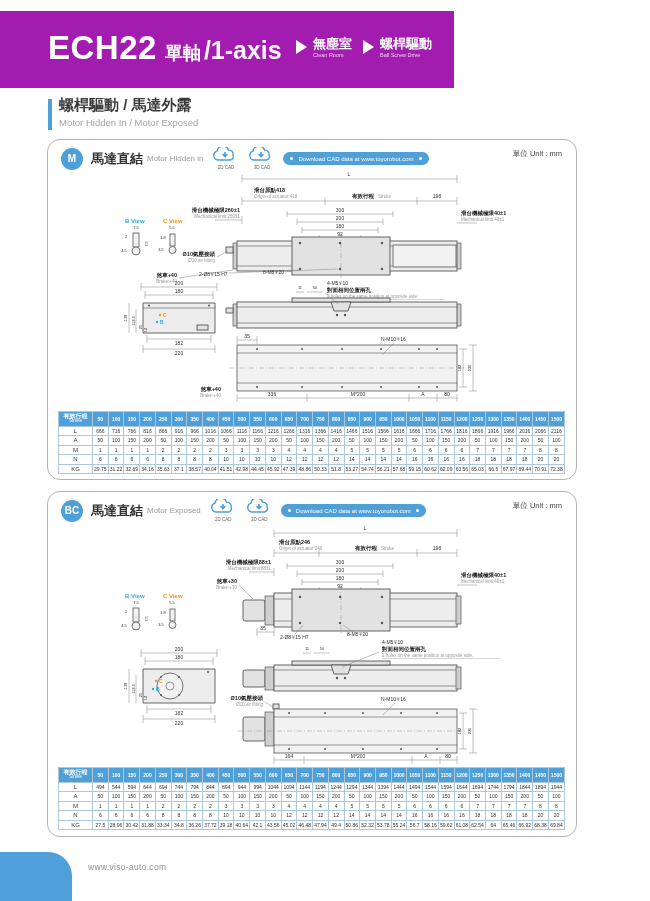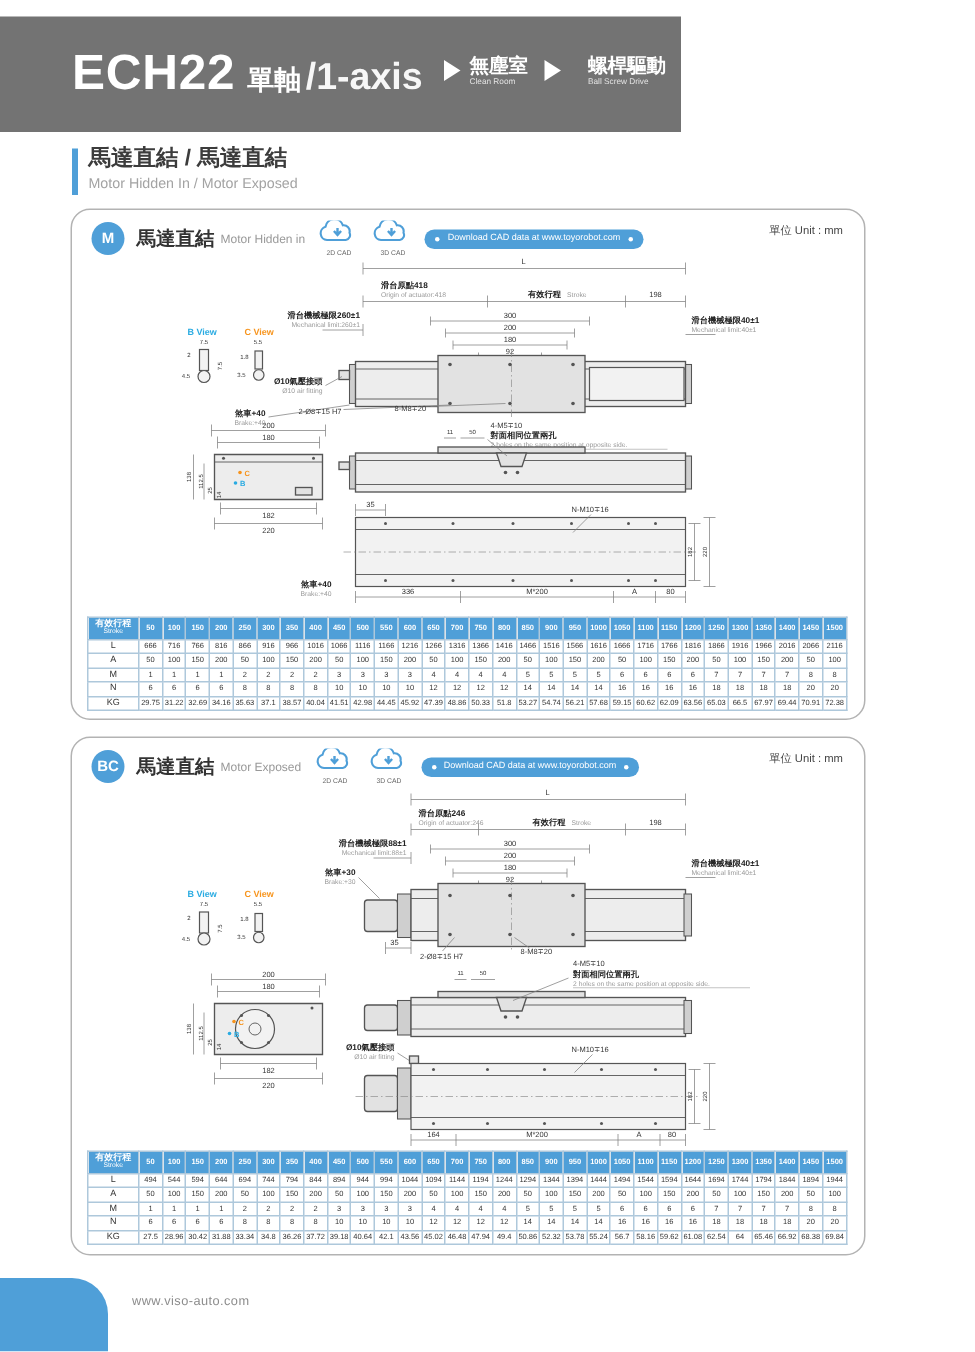--- a/index.html
+++ b/index.html
@@ -1,29 +1,29 @@
 <!DOCTYPE html>
 <html><head>
 <meta charset="utf-8">
 <style>
   html,body{margin:0;padding:0;}
   body{width:650px;height:901px;position:relative;background:#fff;overflow:hidden;
        font-family:"Liberation Sans","DejaVu Sans",sans-serif;color:#333;}
 
   
-  .topbar{position:absolute;left:0;top:11px;width:454px;height:77px;background:#737373;}
+  .topbar{position:absolute;left:0;top:11px;width:454px;height:77px;background:#a21caf;}
   .brand{position:absolute;left:48px;top:18px;color:#fff;display:flex;align-items:baseline;white-space:nowrap;}
   .brand-model{font-size:33px;font-weight:bold;letter-spacing:.5px;}
   .brand-cjk{font-size:18px;font-weight:bold;margin-left:8px;}
   .brand-axis{font-size:25px;font-weight:bold;margin-left:3px;opacity:.95;}
   .hbadge{position:absolute;top:26px;display:flex;align-items:center;color:#fff;}
   .hbadge .tri{width:0;height:0;border-left:11px solid #fff;border-top:7px solid transparent;border-bottom:7px solid transparent;margin-right:6px;}
   .hbadge .t-cjk{font-size:13px;font-weight:bold;line-height:1.15;}
   .hbadge .t-en{font-size:5.5px;opacity:.8;}
-  #hbadge-0{left:296px;} #hbadge-1{left:363px;gap:12px;}
+  #hbadge-0{left:296px;} #hbadge-1{left:363px;}
 
   
   .section{position:absolute;left:48px;top:96px;}
   .section-bar{position:absolute;left:0;top:3px;width:4px;height:31px;background:#4f9fd8;}
   .section-title{margin-left:11px;font-size:15px;font-weight:bold;color:#3c3c3c;}
   .section-sub{margin-left:11px;font-size:9.5px;color:#a3a3a3;margin-top:2px;}
 
   
   .panel{position:absolute;left:47px;width:528px;border:1px solid #b3b3b3;border-radius:13px;background:#fff;}
   #panel1{top:139px;height:339px;}
@@ -95,21 +95,21 @@
     <span class="tri"></span>
     <span>
       <div class="t-cjk">螺桿驅動</div>
       <div class="t-en">Ball Screw Drive</div>
     </span>
   </div>
 </div>
 
 <div class="section">
   <div class="section-bar"></div>
-  <div class="section-title">馬達直結 / 馬達直結</div>
+  <div class="section-title">螺桿驅動 / 馬達外露</div>
   <div class="section-sub">Motor Hidden In / Motor Exposed</div>
 </div>
 
 <div class="panel" id="panel1">
   <div class="panel-head">
     <div class="badge-circle">M</div>
     <div class="panel-title-cjk">馬達直結</div>
     <div class="panel-title-en">Motor Hidden in</div>
     <div class="cad">
       <svg width="27" height="15" viewBox="0 0 27 15">

